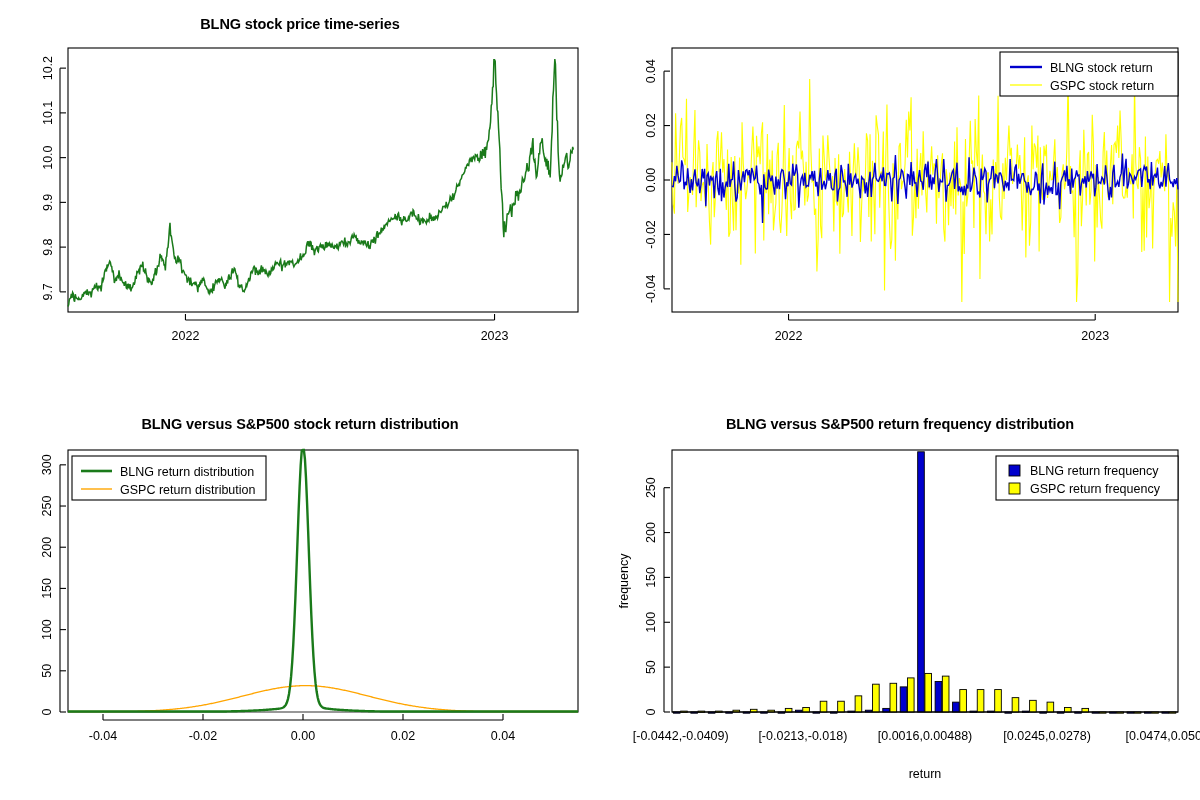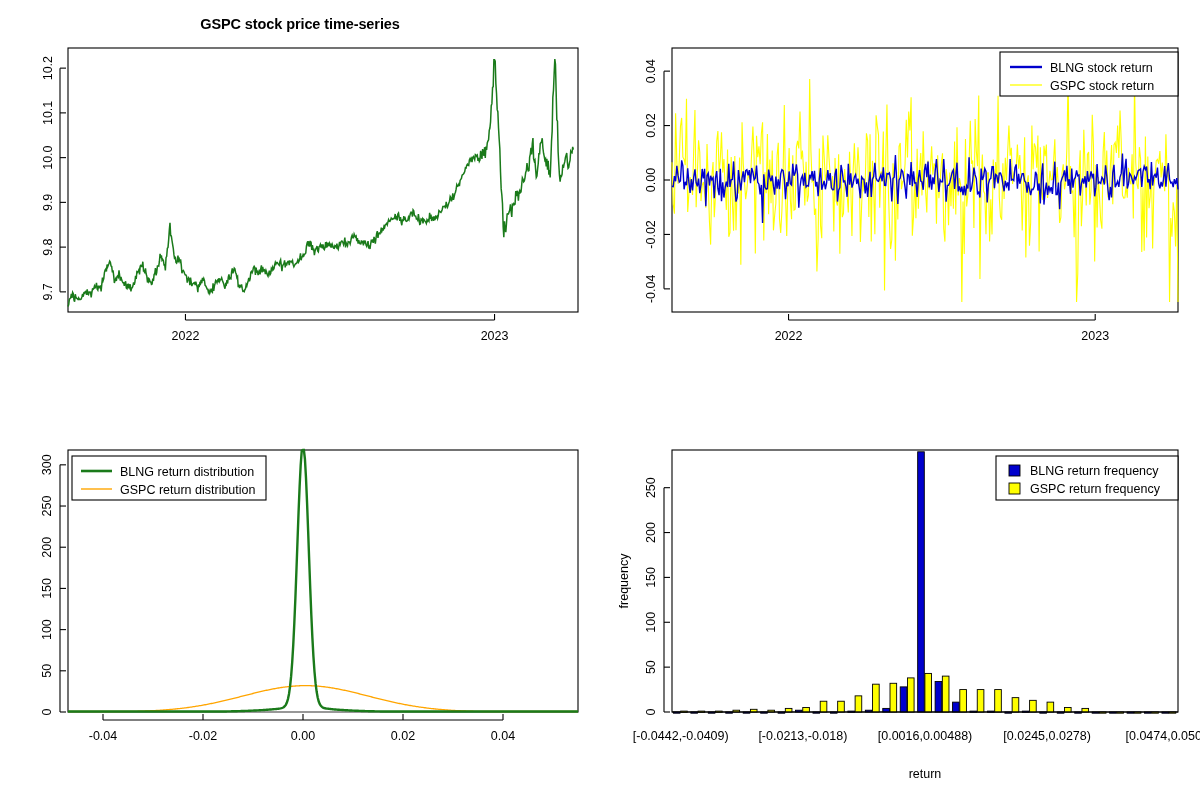--- a/index.html
+++ b/index.html
@@ -76,21 +76,21 @@
     stroke: #000000;
     stroke-width: 1.1;
   }
 </style>
 </head>
 <body>
 
 <div id="figure">
 
   <div class="panel" id="panel-tl">
-    <div class="panel-title">GSPC stock price time-series</div>
+    <div class="panel-title">BLNG stock price time-series</div>
     <svg width="600" height="400">
       <g id="tl-axes">
           <rect x="68" y="48" width="510" height="264" class="frame"></rect>
           <path d="M60 291.86440677966107 L60 68.13559322033896" class="axisline"></path>
           <path d="M60 291.86440677966107 L66 291.86440677966107" class="axisline"></path>
           <text x="52" y="291.86440677966107" class="tick-label" text-anchor="middle" transform="rotate(-90 52 291.86440677966107)">9.7</text>
           <path d="M60 247.118644067796 L66 247.118644067796" class="axisline"></path>
           <text x="52" y="247.118644067796" class="tick-label" text-anchor="middle" transform="rotate(-90 52 247.118644067796)">9.8</text>
           <path d="M60 202.37288135593172 L66 202.37288135593172" class="axisline"></path>
           <text x="52" y="202.37288135593172" class="tick-label" text-anchor="middle" transform="rotate(-90 52 202.37288135593172)">9.9</text>
@@ -141,20 +141,21 @@
           <rect x="400" y="52" width="178" height="44" class="legend-box"></rect>
           <path d="M410 67 L442 67" stroke="#0000CD" stroke-width="2.4" fill="none"></path>
           <text x="450" y="71.5" class="legend-label" text-anchor="start">BLNG stock return</text>
           <path d="M410 85 L442 85" stroke="#FFFF00" stroke-width="1.3" fill="none"></path>
           <text x="450" y="89.5" class="legend-label" text-anchor="start">GSPC stock return</text>
         </g>
     </svg>
   </div>
 
   <div class="panel" id="panel-bl">
+    <div class="panel-title">BLNG versus S&amp;P500 stock return distribution</div>
     <svg width="600" height="400">
       <g id="bl-axes">
           <rect x="68" y="50" width="510" height="262" class="frame"></rect>
           <path d="M60 312 L60 64.83018867924528" class="axisline"></path>
           <path d="M60 312 L66 312" class="axisline"></path>
           <text x="51" y="312" class="tick-label" text-anchor="middle" transform="rotate(-90 51 312)">0</text>
           <path d="M60 270.80503144654085 L66 270.80503144654085" class="axisline"></path>
           <text x="51" y="270.80503144654085" class="tick-label" text-anchor="middle" transform="rotate(-90 51 270.80503144654085)">50</text>
           <path d="M60 229.61006289308176 L66 229.61006289308176" class="axisline"></path>
           <text x="51" y="229.61006289308176" class="tick-label" text-anchor="middle" transform="rotate(-90 51 229.61006289308176)">100</text>
@@ -187,20 +188,21 @@
           <rect x="72" y="56" width="194" height="44" class="legend-box"></rect>
           <path d="M81 71 L112 71" stroke="#1A7A1A" stroke-width="2.6" fill="none"></path>
           <text x="120" y="75.5" class="legend-label" text-anchor="start">BLNG return distribution</text>
           <path d="M81 89 L112 89" stroke="#FFA500" stroke-width="1.4" fill="none"></path>
           <text x="120" y="93.5" class="legend-label" text-anchor="start">GSPC return distribution</text>
         </g>
     </svg>
   </div>
 
   <div class="panel" id="panel-br">
+    <div class="panel-title">BLNG versus S&amp;P500 return frequency distribution</div>
     <svg width="600" height="400">
       <g id="br-axes">
           <rect x="72" y="50" width="506" height="262" class="frame"></rect>
           <path d="M64 312 L64 87.68493150684932" class="axisline"></path>
           <path d="M64 312 L70 312" class="axisline"></path>
           <text x="55" y="312" class="tick-label" text-anchor="middle" transform="rotate(-90 55 312)">0</text>
           <path d="M64 267.13698630136986 L70 267.13698630136986" class="axisline"></path>
           <text x="55" y="267.13698630136986" class="tick-label" text-anchor="middle" transform="rotate(-90 55 267.13698630136986)">50</text>
           <path d="M64 222.27397260273972 L70 222.27397260273972" class="axisline"></path>
           <text x="55" y="222.27397260273972" class="tick-label" text-anchor="middle" transform="rotate(-90 55 222.27397260273972)">100</text>

